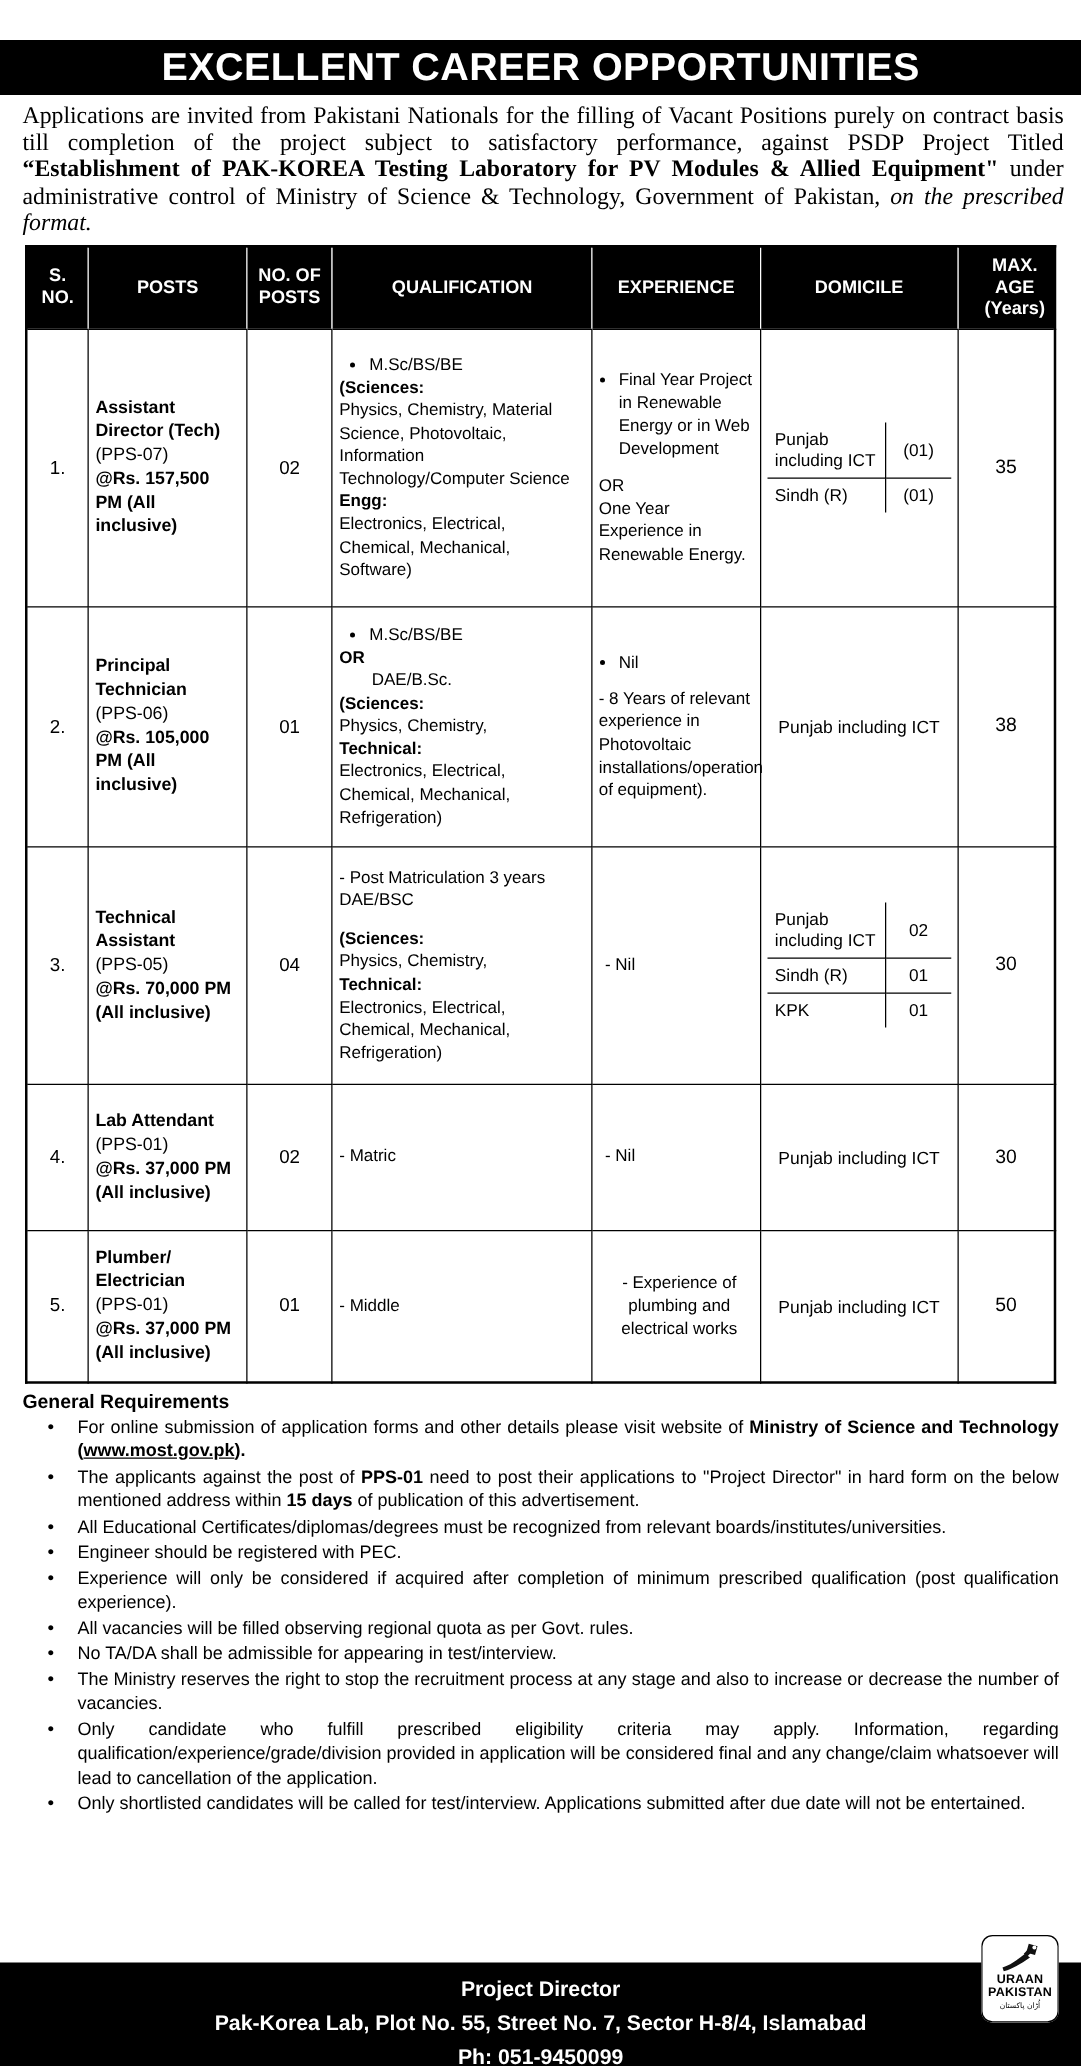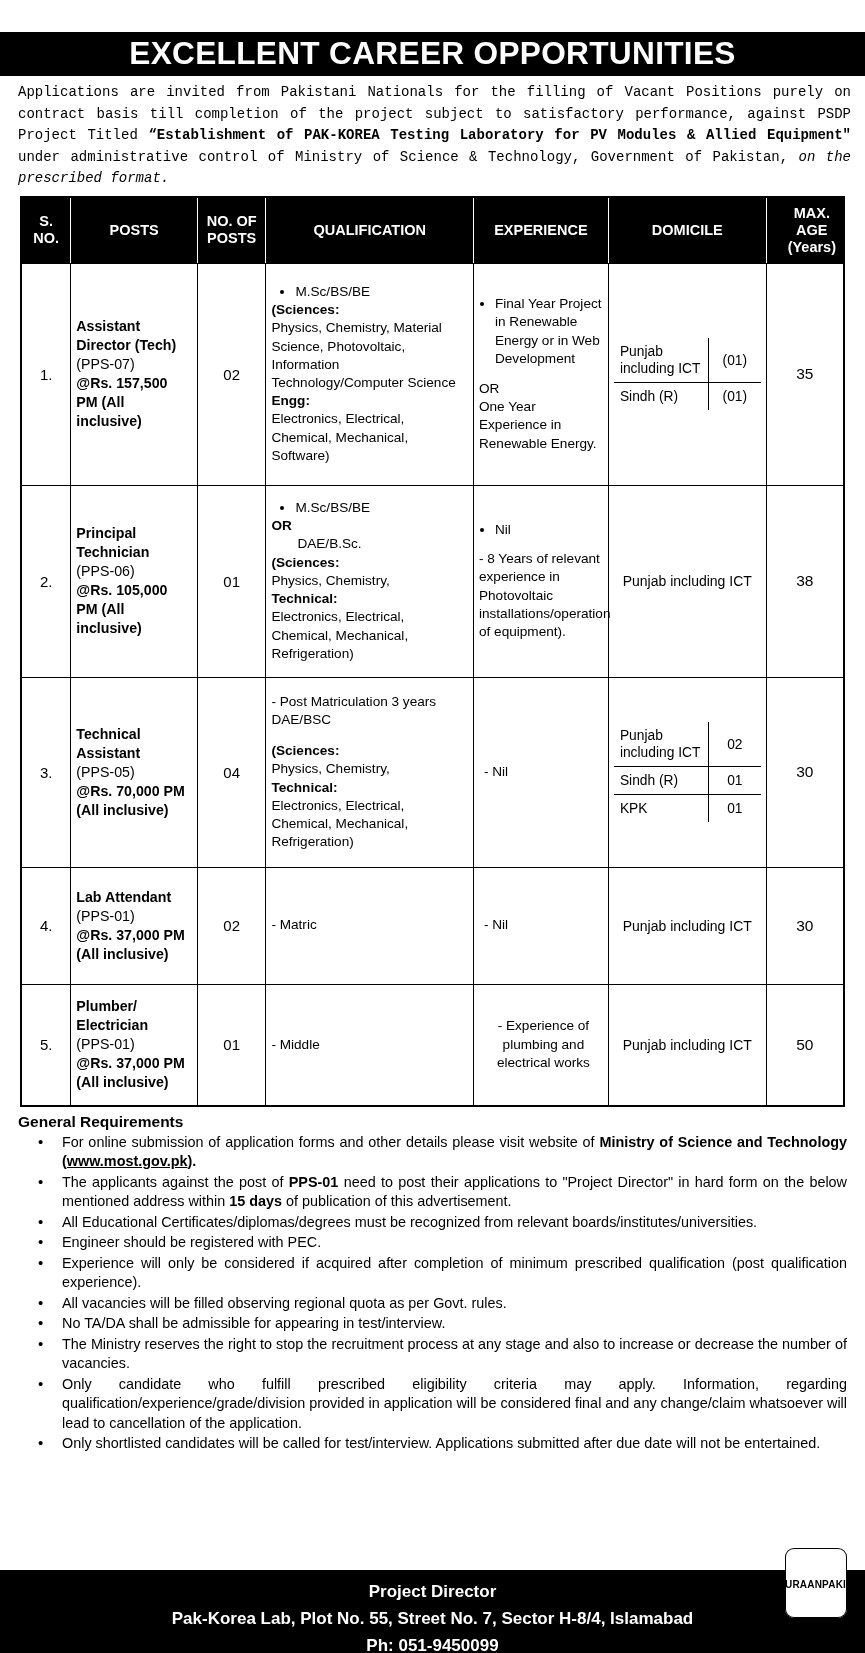--- a/index.html
+++ b/index.html
@@ -37,24 +37,24 @@
     line-height: 32px;
     font-weight: bold;
     letter-spacing: 0.3px;
     font-family: "Liberation Sans", sans-serif;
     transform: scaleX(1.02);
   }
 
   
   .intro {
     padding: 6px 14px 2px 18px;
-    font-size: 14px;
+    font-size: 19px;
     line-height: 21.5px;
     text-align: justify;
-    font-family: Liberation Mono, monospace;
+    font-family: Liberation Serif, serif;
   }
   .intro b { font-weight: bold; }
   .intro i { font-style: italic; }
 
   
   .table-wrap { padding: 4px 20px 0 20px; }
   table.jobs {
     width: 100%;
     border-collapse: collapse;
     table-layout: fixed;
@@ -198,21 +198,21 @@
   }
   .logo {
     position: absolute;
     right: 18px;
     top: -22px;
     width: 62px;
     height: 70px;
     background: #ffffff;
     border-radius: 9px;
     display: flex;
-    flex-direction: row;
+    flex-direction: column;
     align-items: center;
     justify-content: flex-start;
     padding-top: 5px;
     box-shadow: 0 0 0 1px #000 inset;
   }
   .logo .mark { width: 34px; height: 26px; }
   .logo .l1, .logo .l2 {
     color: #000;
     font-size: 10px;
     font-weight: bold;

